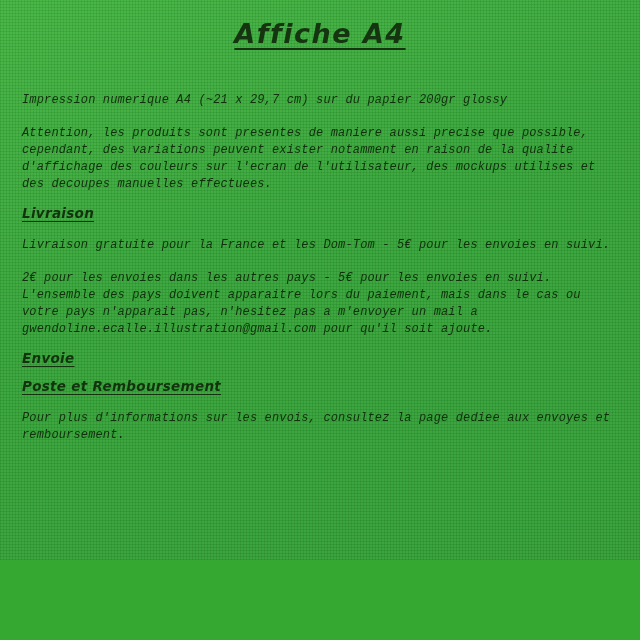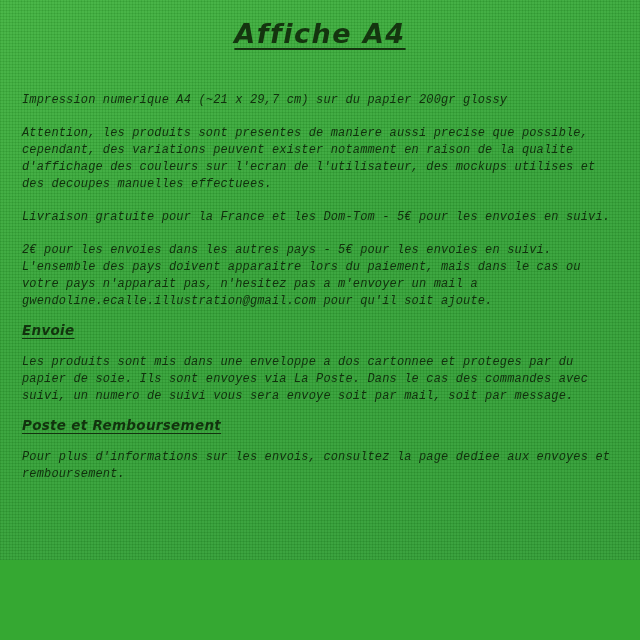--- a/index.html
+++ b/index.html
@@ -78,27 +78,27 @@
   <div id="title">Affiche A4</div>
 
   <div id="content">
 
     <div class="section">
       <p class="para">Impression numerique A4 (~21 x 29,7 cm) sur du papier 200gr glossy</p>
       <p class="para">Attention, les produits sont presentes de maniere aussi precise que possible, cependant, des variations peuvent exister notamment en raison de la qualite d'affichage des couleurs sur l'ecran de l'utilisateur, des mockups utilises et des decoupes manuelles effectuees.</p>
     </div>
 
     <div class="section">
+      <div class="sec-head">Livraison</div>
       <p class="para">Livraison gratuite pour la France et les Dom-Tom - 5€ pour les envoies en suivi.</p>
       <p class="para">2€ pour les envoies dans les autres pays - 5€ pour les envoies en suivi. L'ensemble des pays doivent apparaitre lors du paiement, mais dans le cas ou votre pays n'apparait pas, n'hesitez pas a m'envoyer un mail a gwendoline.ecalle.illustration@gmail.com pour qu'il soit ajoute.</p>
     </div>
 
     <div class="section">
       <div class="sec-head">Envoie</div>
-      <p class="para">Les produits sont mis dans une enveloppe a dos cartonnee et proteges par du papier de soie. Ils sont envoyes via La Poste. Dans le cas des commandes avec suivi, un numero de suivi vous sera envoye soit par mail, soit par message.</p>
     </div>
 
     <div class="section">
       <div class="sec-head">Poste et Remboursement</div>
       <p class="para">Pour plus d'informations sur les envois, consultez la page dediee aux envoyes et remboursement.</p>
     </div>
 
   </div>
 </div>
 

